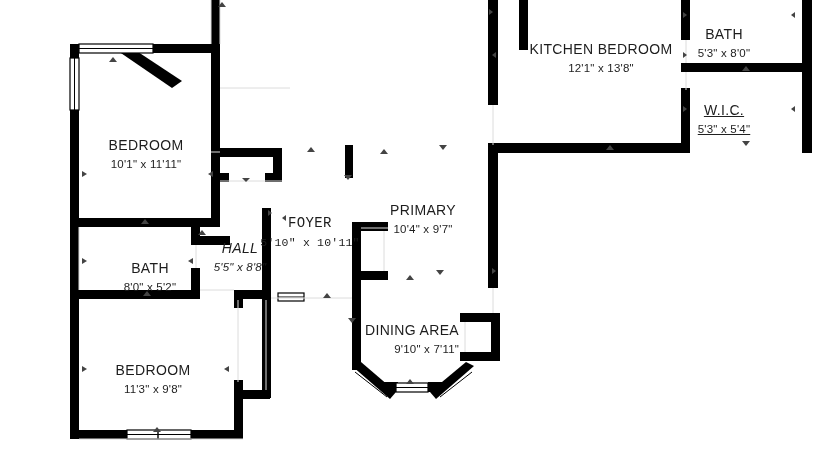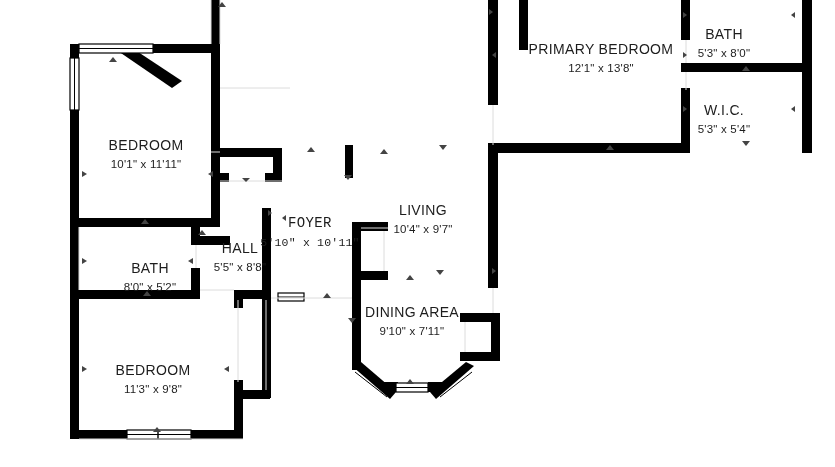--- a/index.html
+++ b/index.html
@@ -249,57 +249,57 @@
 
   </svg>
 
   <div class="room-label" style="left:146px; top:136px;">
     <span class="room-name">BEDROOM</span>
     <span class="room-dims">10'1" x 11'11"</span>
   </div>
 
 
   <div class="room-label" style="left:601px; top:40px;">
-    <span class="room-name">PRIMARY BEDROOM</span>
+    <span class="room-name">KITCHEN BEDROOM</span>
     <span class="room-dims">12'1" x 13'8"</span>
   </div>
 
   <div class="room-label" style="left:724px; top:25px;">
     <span class="room-name">BATH</span>
     <span class="room-dims">5'3" x 8'0"</span>
   </div>
 
-  <div class="room-label" style="left:724px; top:101px;">
+  <div class="room-label" style="left:724px; top:101px;text-decoration:underline;">
     <span class="room-name">W.I.C.</span>
     <span class="room-dims">5'3" x 5'4"</span>
   </div>
 
   <div class="room-label" style="left:423px; top:201px;">
-    <span class="room-name">LIVING</span>
+    <span class="room-name">PRIMARY</span>
     <span class="room-dims">10'4" x 9'7"</span>
   </div>
 
   <div class="room-label" style="left:310px; top:214px;font-family:Liberation Mono, monospace;">
     <span class="room-name">FOYER</span>
     <span class="room-dims">5'10" x 10'11"</span>
   </div>
 
-  <div class="room-label" style="left:240px; top:239px;">
+  <div class="room-label" style="left:240px; top:239px;font-style:italic;">
     <span class="room-name">HALL</span>
     <span class="room-dims">5'5" x 8'8"</span>
   </div>
 
   <div class="room-label" style="left:150px; top:259px;">
     <span class="room-name">BATH</span>
     <span class="room-dims">8'0" x 5'2"</span>
   </div>
 
   <div class="room-label" style="left:153px; top:361px;">
     <span class="room-name">BEDROOM</span>
     <span class="room-dims">11'3" x 9'8"</span>
   </div>
 
-  <div class="room-label" style="left:412px; top:303px;">
+  <div class="room-label" style="left:412px; top:321px;text-align:right;">
     <span class="room-name">DINING AREA</span>
     <span class="room-dims">9'10" x 7'11"</span>
   </div>
 
 </div>
 
 </body></html>

